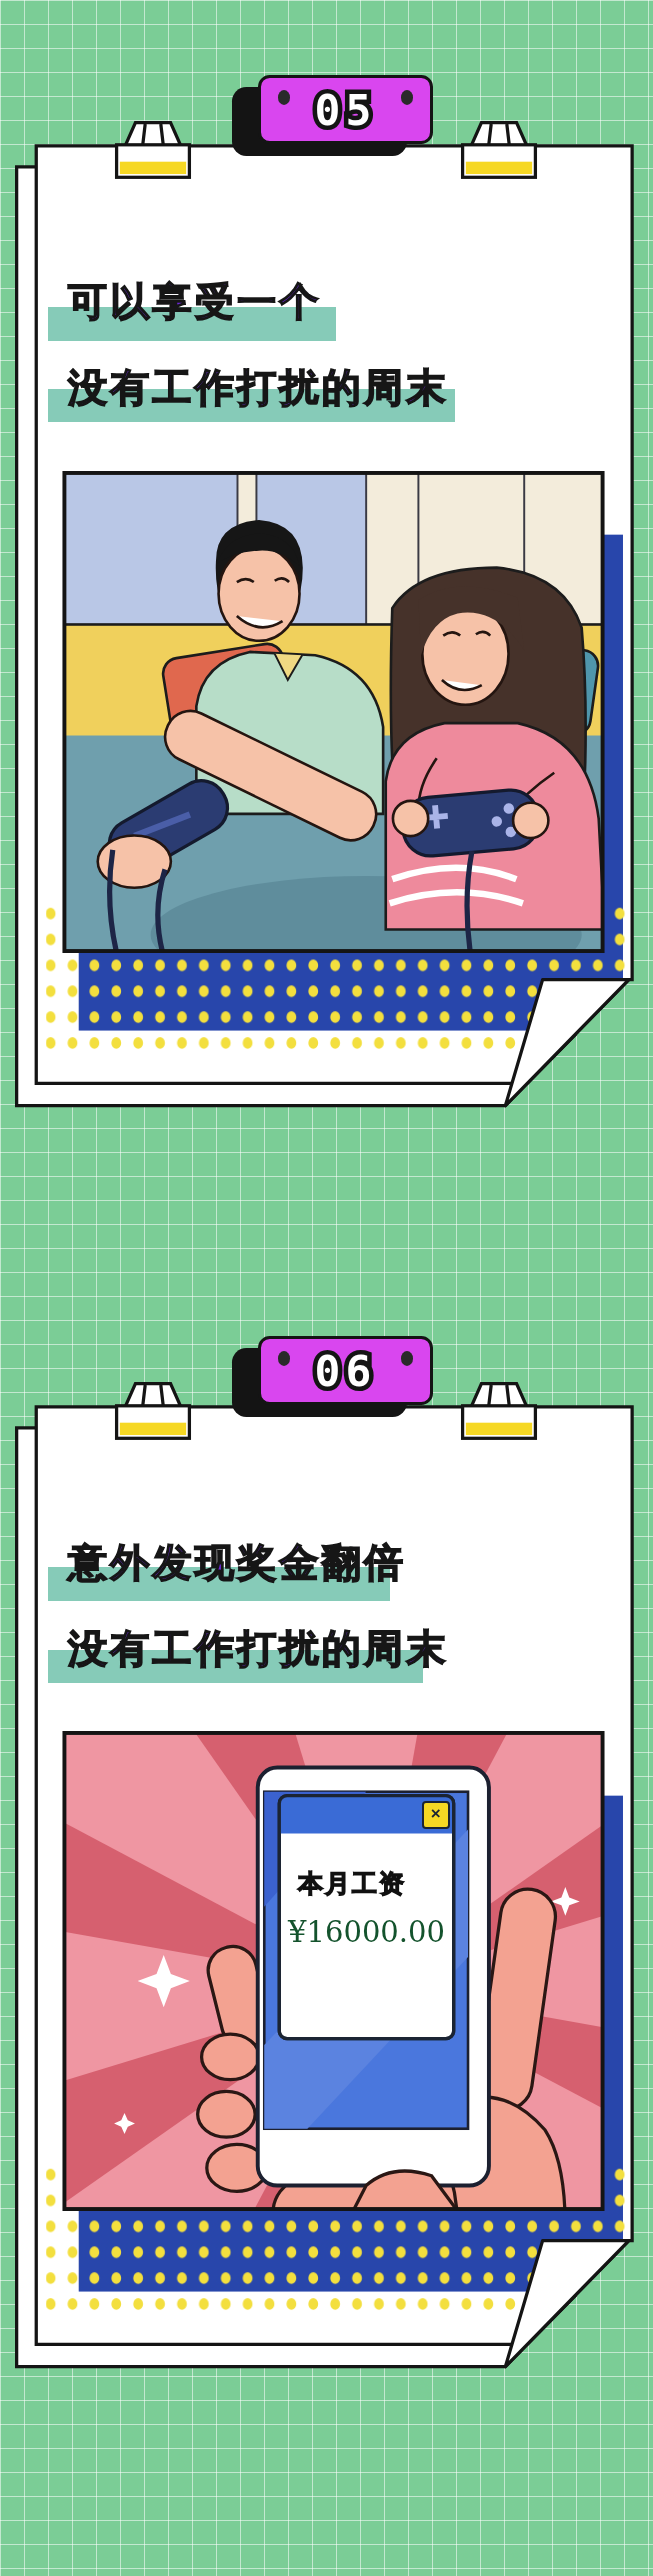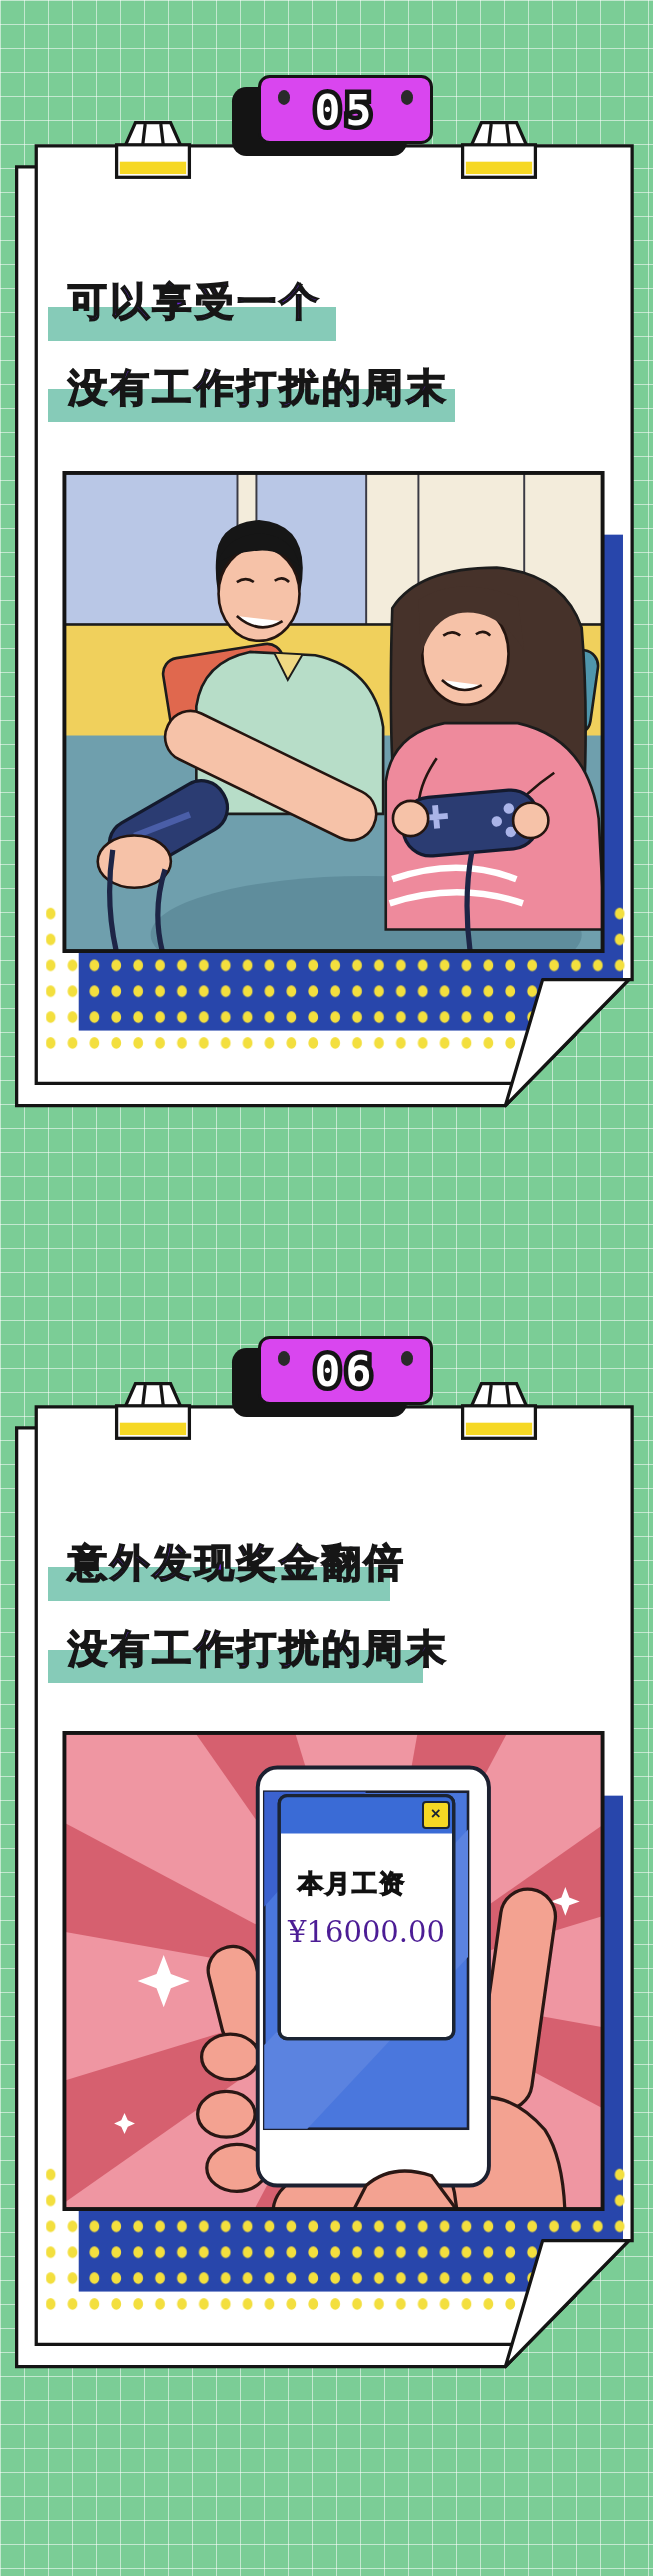--- a/index.html
+++ b/index.html
@@ -32,21 +32,21 @@
 
   
   .hl{background:#86cbb8;z-index:25;}
   .title{z-index:26;font-weight:700;font-size:39px;line-height:46px;letter-spacing:3.3px;
     color:#6d28d9;-webkit-text-stroke:1.6px #161616;white-space:nowrap;}
 
   
   .win-title{z-index:42;width:146px;text-align:center;font-size:25px;font-weight:900;
     color:#111;-webkit-text-stroke:1.3px #111;letter-spacing:2px;}
   .win-amount{z-index:42;width:175px;text-align:center;
-    font-family:"DejaVu Serif","Liberation Serif",serif;font-size:29px;color:#4c1d95;}
+    font-family:"DejaVu Serif","Liberation Serif",serif;font-size:29px;color:#14532d;}
   .win-close{z-index:42;width:27.5px;height:27.5px;background:#f6d824;border:2.6px solid #1b2433;
     box-sizing:border-box;border-radius:3.9px;text-align:center;font-size:17px;line-height:21px;
     font-weight:bold;color:#1b2433;}
 </style>
 </head>
 <body>
 
 <div class="grid-bg"></div>
 
 <svg class="abs" style="left:0;top:59px;z-index:10;" width="654" height="1065" viewBox="0 90 1000 1630">

